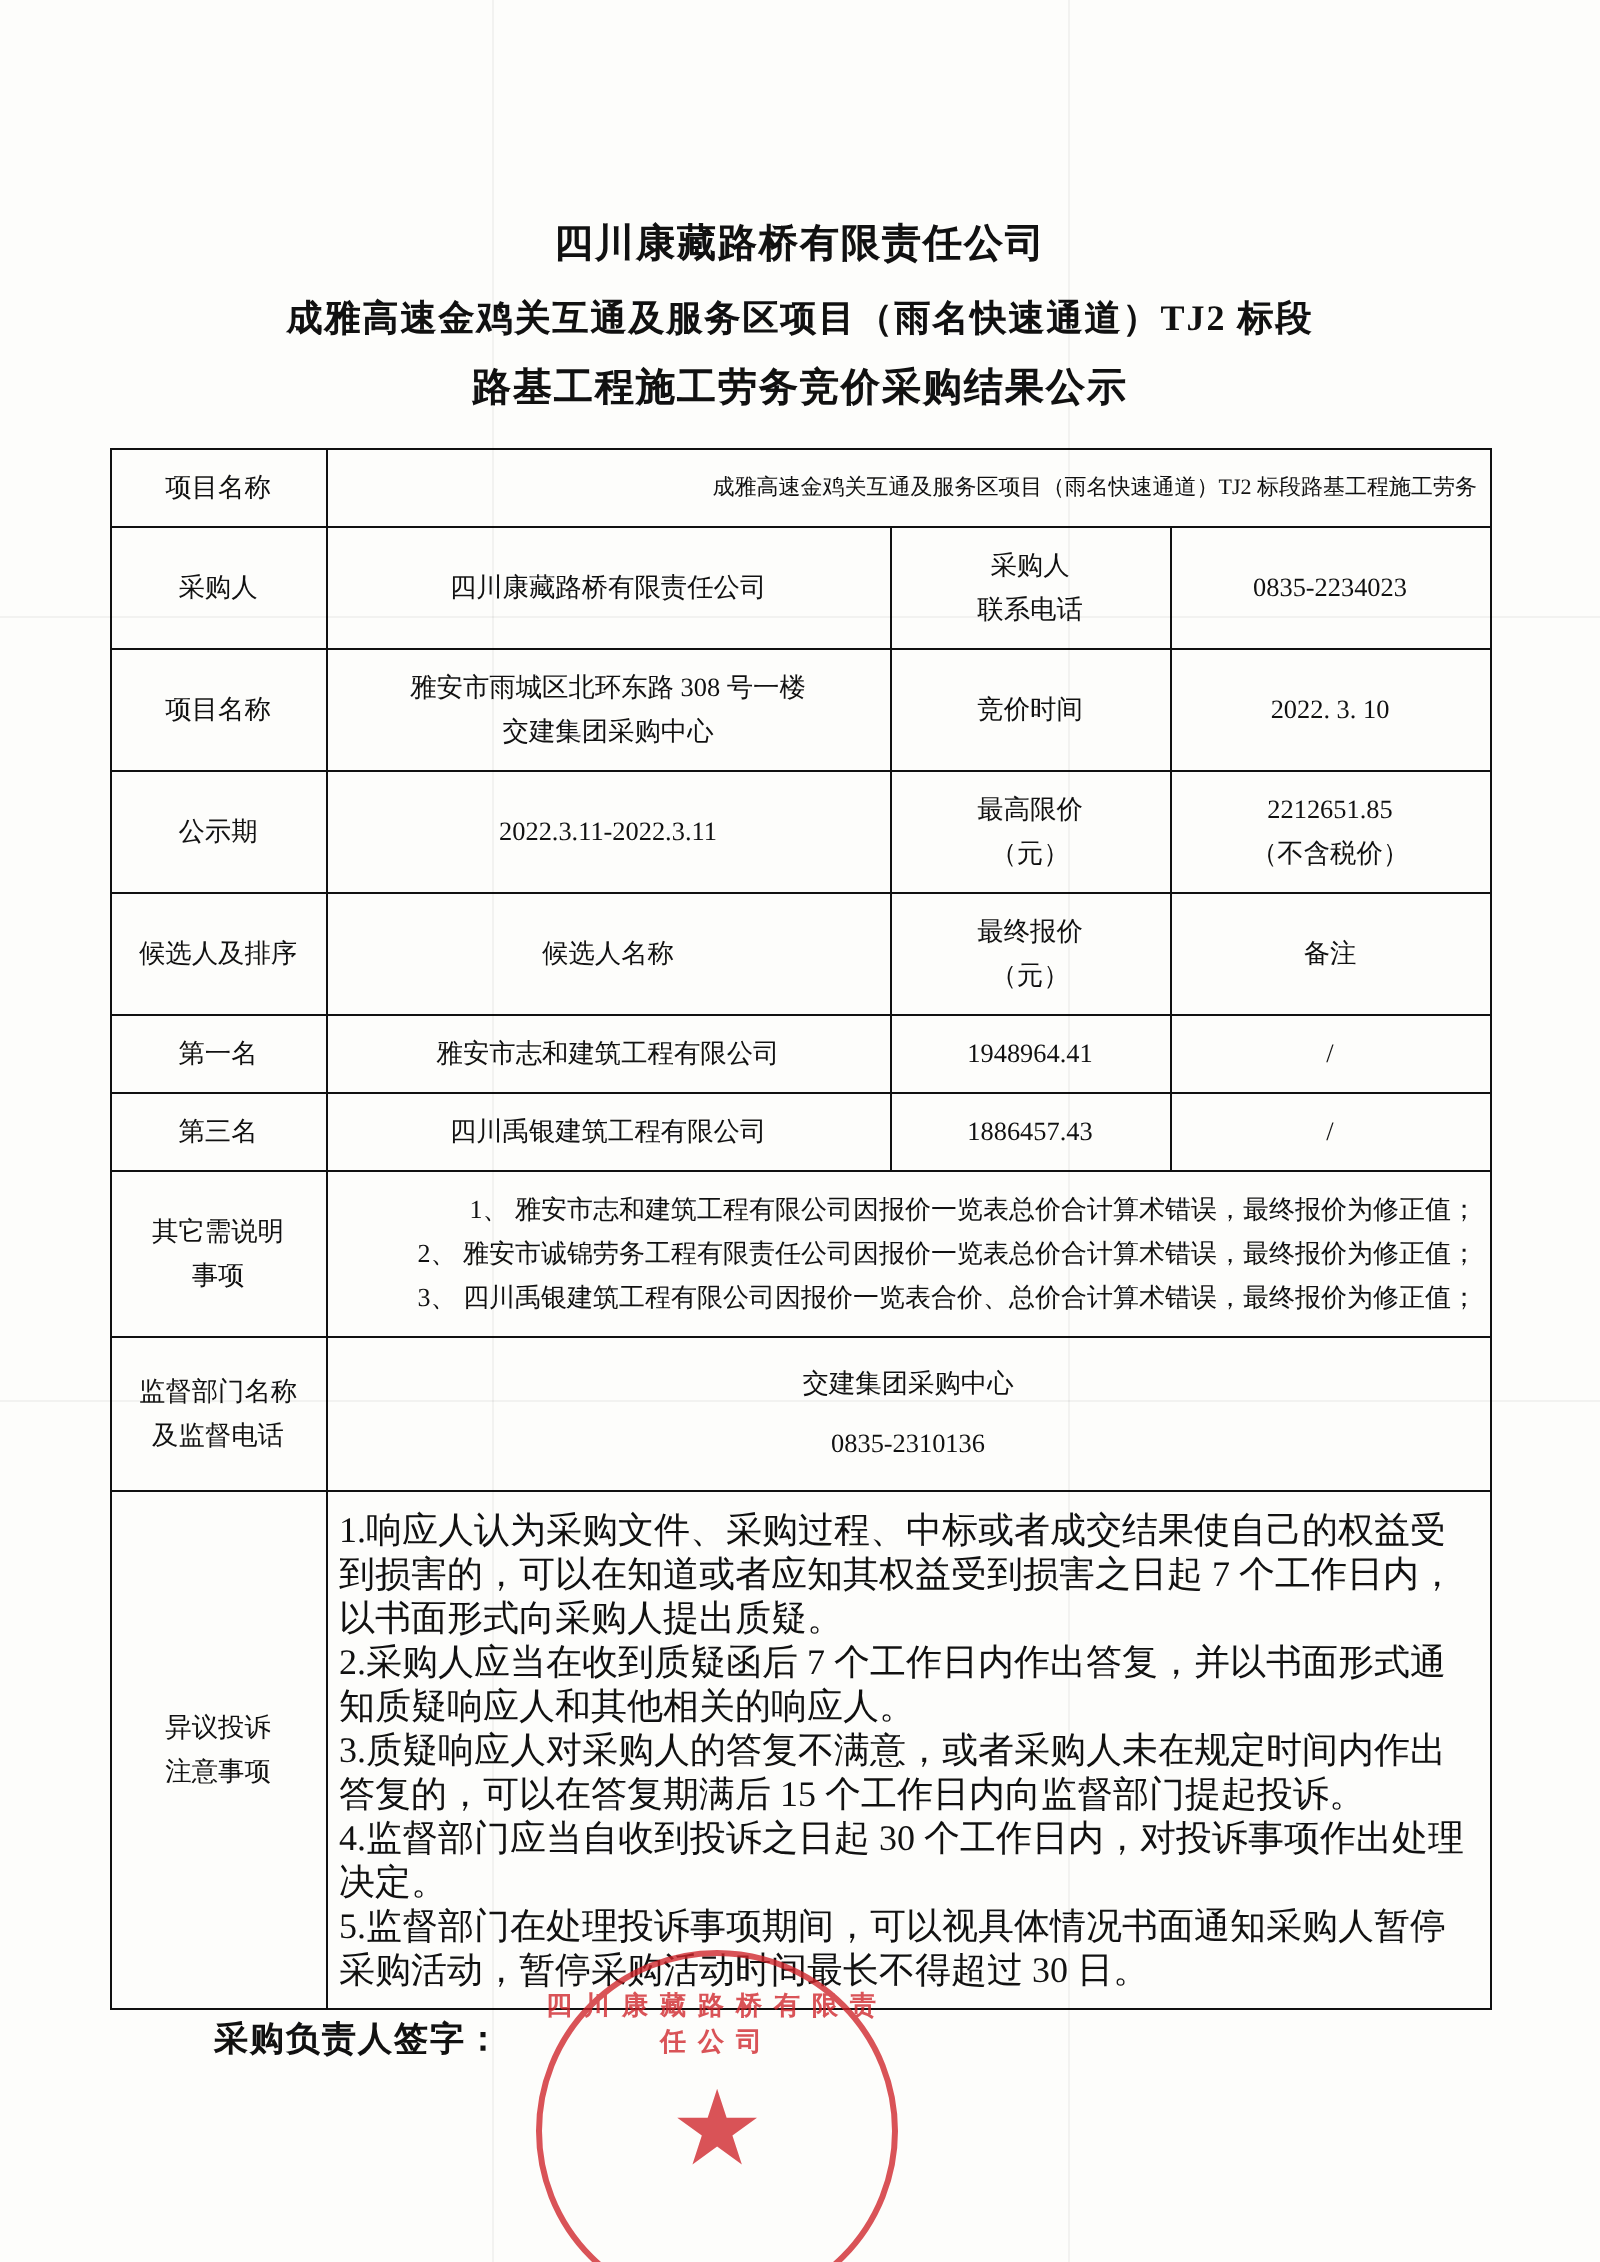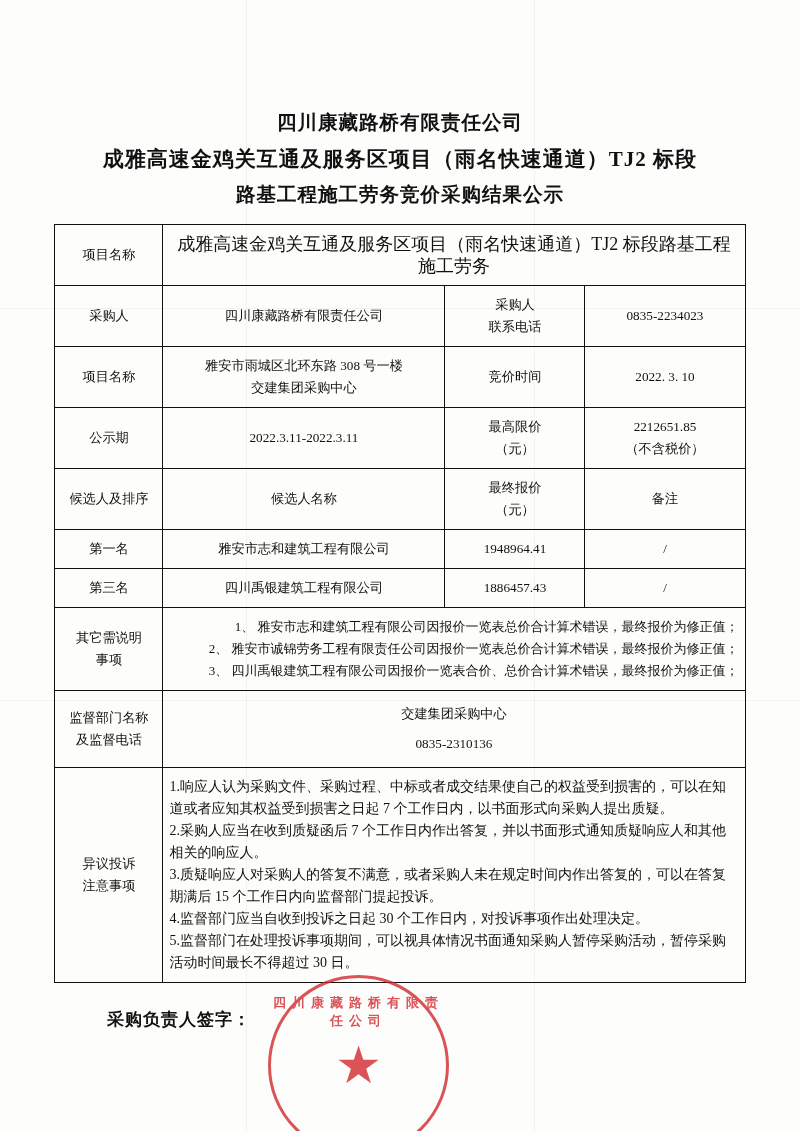--- a/index.html
+++ b/index.html
@@ -38,53 +38,53 @@
     padding-top: 108px;
   }
   .title-line {
     font-size: 19.5px;
     font-weight: bold;
     letter-spacing: 1px;
     line-height: 30px;
     margin-bottom: 6px;
   }
   .title-line.l1 { font-size: 19.5px; }
-  .title-line.l2 { font-size: 21px; }
+  .title-line.l2 { font-size: 18px; }
   .title-line.l3 { font-size: 19.5px; margin-bottom: 14px; }
 
   table.main {
     border-collapse: collapse;
     margin: 0 auto;
     width: 690px;
     table-layout: fixed;
     font-size: 13.2px;
   }
   table.main td {
     border: 1px solid #111;
     padding: 8px 6px;
     vertical-align: middle;
     line-height: 22px;
   }
   .c { text-align: center; }
   .label { text-align: center; }
-  .small { font-size: 18px; }
+  .small { font-size: 11px; text-align: right; }
   .twoline { line-height: 21px; }
 
   .notes {
     text-align: right;
     line-height: 25px;
     font-size: 13px;
   }
   .notes div { text-indent: 0; }
   .notes .item { padding-left: 0; }
 
   .complaint {
     text-align: left;
     line-height: 24.5px;
-    font-size: 14px;
+    font-size: 18px;
   }
 
   .signature {
     position: absolute;
     left: 107px;
     top: 1008px;
     font-size: 17px;
     font-weight: bold;
     letter-spacing: 1px;
   }

